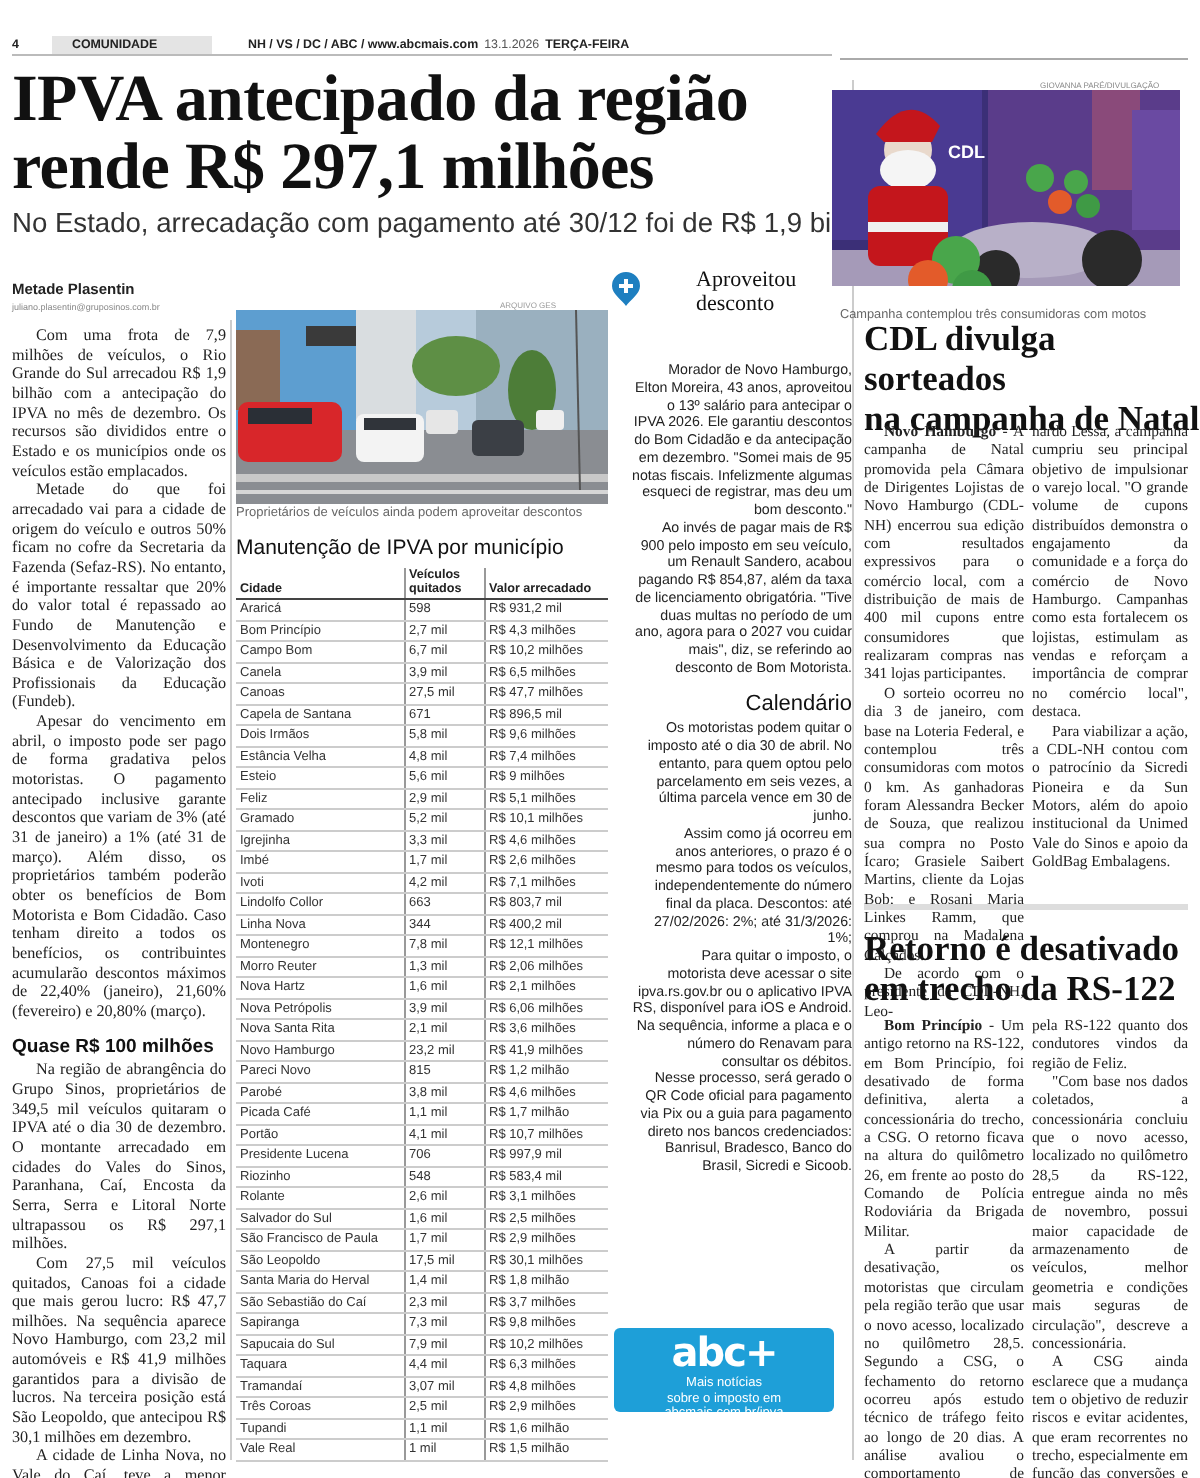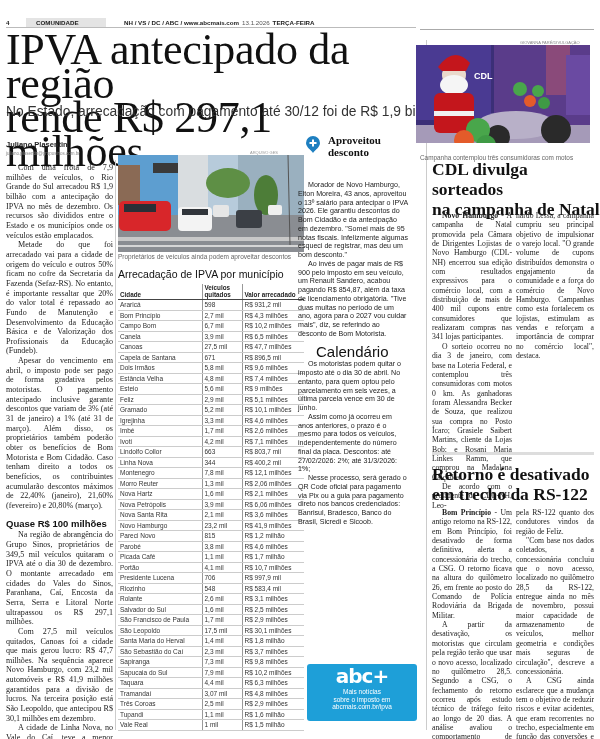--- a/index.html
+++ b/index.html
@@ -6,21 +6,21 @@
 html,body{width:600px;height:739px;overflow:hidden;background:#fff}
 body{position:relative;font-family:"DejaVu Serif",serif;color:#222}
 
 #topbar{position:absolute;left:6px;top:18px;width:410px;height:10px;font-family:"Liberation Sans",sans-serif;font-size:6.2px;font-weight:bold;color:#222;display:flex;align-items:center;border-bottom:1px solid #bbb}
 #topbar .pg{width:20px}
 #topbar .sec{background:#e4e4e4;width:80px;padding-left:10px;height:9px;line-height:9px}
 #topbar .ed{margin-left:18px;font-weight:bold}
 #topbar .dt{font-weight:normal;color:#555;margin-left:3px}
 #topbar .day{margin-left:3px}
 
-#headline{position:absolute;left:6px;top:33px;width:410px;font-family:"Liberation Serif",serif;font-weight:normal;font-size:44px;line-height:34px;color:#111;letter-spacing:-0.3px}
+#headline{position:absolute;left:6px;top:33px;width:410px;font-family:"Liberation Serif",serif;font-weight:bold;font-size:33px;line-height:34px;color:#111;letter-spacing:-0.3px}
 #subhead{position:absolute;left:6px;top:104px;width:420px;font-family:"Liberation Sans",sans-serif;font-size:13.8px;color:#333;white-space:nowrap}
 #byline{position:absolute;left:6px;top:140px;width:110px;font-family:"Liberation Sans",sans-serif}
 #byline .nm{font-size:7.5px;font-weight:bold;color:#222}
 #byline .em{font-size:4.5px;color:#888;margin-top:2px}
 
 .col{position:absolute;font-family:"Liberation Serif",serif;font-size:8.1px;line-height:9.65px;color:#222;text-align:justify}
 .col p{text-indent:12px}
 #col1{left:6px;top:163px;width:107px}
 .subtitle{font-family:"Liberation Sans",sans-serif;font-weight:bold;font-size:9.5px;margin:8px 0 2px;text-indent:0 !important;color:#111}
 
@@ -29,25 +29,25 @@
 #caption1{position:absolute;left:118px;top:253px;width:190px;font-family:"Liberation Sans",sans-serif;font-size:6.5px;color:#666;white-space:nowrap}
 
 #tbl-title{position:absolute;left:118px;top:268px;font-family:"Liberation Sans",sans-serif;font-size:10.5px;color:#111}
 #tbl{position:absolute;left:118px;top:284px;width:186px;border-collapse:collapse;font-family:"Liberation Sans",sans-serif;font-size:6.5px;color:#333}
 #tbl th{text-align:left;font-weight:bold;font-size:6.3px;line-height:7px;padding:0 2px 1px;border-bottom:1px solid #444;vertical-align:bottom;color:#222}
 #tbl td{height:10.3px;line-height:9.5px;padding:0 2px;border-bottom:1px solid #ccc;white-space:nowrap}
 #tbl td:nth-child(2),#tbl th:nth-child(2){border-left:1px solid #999;border-right:1px solid #999;width:40px}
 #tbl td:nth-child(1){width:84px}
 
 #mid-icon{position:absolute;left:306px;top:136px;width:14px;height:17px}
-#mid-title{position:absolute;left:328px;top:134px;font-family:"Liberation Serif",serif;font-weight:bold;font-size:11px;line-height:12px;color:#111}
-#col2{left:298px;top:181px;width:110px;font-family:"Liberation Sans",sans-serif;font-size:7.1px;line-height:8.75px;text-align:left}
+#mid-title{position:absolute;left:348px;top:134px;font-family:"Liberation Serif",serif;font-weight:normal;font-size:11px;line-height:12px;color:#111}
+#col2{left:316px;top:181px;width:110px;font-family:"Liberation Sans",sans-serif;font-size:7.1px;line-height:8.75px;text-align:right}
 #col2 p{text-indent:10px}
-#col2 .subtitle{font-size:15px;font-weight:normal;margin:9px 18px 4px}
-#abc-box{position:absolute;left:307px;top:664px;width:110px;height:57px;background:#1e9fd8;border-radius:3px;color:#fff;text-align:center;font-family:"Liberation Sans",sans-serif}
+#col2 .subtitle{font-size:11px;font-weight:normal;margin:9px 0 4px}
+#abc-box{position:absolute;left:307px;top:664px;width:110px;height:42px;background:#1e9fd8;border-radius:3px;color:#fff;text-align:center;font-family:"Liberation Sans",sans-serif}
 #abc-box .logo{font-family:"DejaVu Sans",sans-serif;font-weight:bold;font-size:20px;line-height:20px;margin-top:2px;letter-spacing:-1px}
 #abc-box .txt{font-size:6.5px;line-height:7.5px;margin-top:2px}
 
 .vrule{position:absolute;width:1px;background:#ccc}
 
 #hr-top{position:absolute;left:420px;top:29px;width:174px;height:1px;background:#aaa}
 #credit2{position:absolute;left:520px;top:40px;font-family:"Liberation Sans",sans-serif;font-size:4px;color:#888}
 #photo2{position:absolute;left:416px;top:45px;width:174px;height:98px;overflow:hidden;background:#3c2f6e}
 #caption2{position:absolute;left:420px;top:154px;width:180px;font-family:"Liberation Sans",sans-serif;font-size:6.4px;color:#666;white-space:nowrap}
 #cdl-title{position:absolute;left:432px;top:159px;width:168px;font-family:"Liberation Serif",serif;font-weight:bold;font-size:17.5px;line-height:20px;color:#111}
@@ -72,21 +72,21 @@
   <span class="day">TERÇA-FEIRA</span>
 </div>
 
 <div id="headline">
   <div>IPVA antecipado da região</div>
   <div>rende R$ 297,1 milhões</div>
 </div>
 <div id="subhead">No Estado, arrecadação com pagamento até 30/12 foi de R$ 1,9 bilhão</div>
 
 <div id="byline">
-  <div class="nm">Juliano Plasentin</div>
+  <div class="nm">Metade Plasentin</div>
   <div class="em">juliano.plasentin@gruposinos.com.br</div>
 </div>
 
 <div id="col1" class="col">
   <p>Com uma frota de 7,9 milhões de veículos, o Rio Grande do Sul arrecadou R$ 1,9 bilhão com a antecipação do IPVA no mês de dezembro. Os recursos são divididos entre o Estado e os municípios onde os veículos estão emplacados.</p>
   <p>Metade do que foi arrecadado vai para a cidade de origem do veículo e outros 50% ficam no cofre da Secretaria da Fazenda (Sefaz-RS). No entanto, é importante ressaltar que 20% do valor total é repassado ao Fundo de Manutenção e Desenvolvimento da Educação Básica e de Valorização dos Profissionais da Educação (Fundeb).</p>
   <p>Apesar do vencimento em abril, o imposto pode ser pago de forma gradativa pelos motoristas. O pagamento antecipado inclusive garante descontos que variam de 3% (até 31 de janeiro) a 1% (até 31 de março). Além disso, os proprietários também poderão obter os benefícios de Bom Motorista e Bom Cidadão. Caso tenham direito a todos os benefícios, os contribuintes acumularão descontos máximos de 22,40% (janeiro), 21,60% (fevereiro) e 20,80% (março).</p>
   <div class="subtitle">Quase R$ 100 milhões</div>
   <p>Na região de abrangência do Grupo Sinos, proprietários de 349,5 mil veículos quitaram o IPVA até o dia 30 de dezembro. O montante arrecadado em cidades do Vales do Sinos, Paranhana, Caí, Encosta da Serra, Serra e Litoral Norte ultrapassou os R$ 297,1 milhões.</p>
   <p>Com 27,5 mil veículos quitados, Canoas foi a cidade que mais gerou lucro: R$ 47,7 milhões. Na sequência aparece Novo Hamburgo, com 23,2 mil automóveis e R$ 41,9 milhões garantidos para a divisão de lucros. Na terceira posição está São Leopoldo, que antecipou R$ 30,1 milhões em dezembro.</p>
@@ -112,21 +112,21 @@
     <rect x="60" y="52" width="34" height="24" rx="4" fill="#f3f3f3"></rect>
     <rect x="64" y="54" width="26" height="6" fill="#30343a"></rect>
     <rect x="118" y="55" width="26" height="18" rx="3" fill="#3b3f45"></rect>
     <rect x="95" y="50" width="16" height="12" rx="2" fill="#e6e6e6"></rect>
     <rect x="150" y="50" width="14" height="10" rx="2" fill="#efefef"></rect>
     <line x1="170" y1="0" x2="172" y2="90" stroke="#555" stroke-width="1"></line>
   </svg>
 </div>
 <div id="caption1">Proprietários de veículos ainda podem aproveitar descontos</div>
 
-<div id="tbl-title">Arrecadação de IPVA por município</div>
+<div id="tbl-title">Manutenção de IPVA por município</div>
 <table id="tbl">
   <thead>
     <tr>
       <th>Cidade</th>
       <th>Veículos quitados</th>
       <th>Valor arrecadado</th>
     </tr>
   </thead>
   <tbody id="tbl-body">
       <tr>
@@ -350,20 +350,21 @@
 <div id="mid-title">
   <div>Aproveitou</div>
   <div>desconto</div>
 </div>
 <div id="col2" class="col">
   <p>Morador de Novo Hamburgo, Elton Moreira, 43 anos, aproveitou o 13º salário para antecipar o IPVA 2026. Ele garantiu descontos do Bom Cidadão e da antecipação em dezembro. "Somei mais de 95 notas fiscais. Infelizmente algumas esqueci de registrar, mas deu um bom desconto."</p>
   <p>Ao invés de pagar mais de R$ 900 pelo imposto em seu veículo, um Renault Sandero, acabou pagando R$ 854,87, além da taxa de licenciamento obrigatória. "Tive duas multas no período de um ano, agora para o 2027 vou cuidar mais", diz, se referindo ao desconto de Bom Motorista.</p>
   <div class="subtitle">Calendário</div>
   <p>Os motoristas podem quitar o imposto até o dia 30 de abril. No entanto, para quem optou pelo parcelamento em seis vezes, a última parcela vence em 30 de junho.</p>
   <p>Assim como já ocorreu em anos anteriores, o prazo é o mesmo para todos os veículos, independentemente do número final da placa. Descontos: até 27/02/2026: 2%; até 31/3/2026: 1%;</p>
+  <p>Para quitar o imposto, o motorista deve acessar o site ipva.rs.gov.br ou o aplicativo IPVA RS, disponível para iOS e Android. Na sequência, informe a placa e o número do Renavam para consultar os débitos.</p>
   <p>Nesse processo, será gerado o QR Code oficial para pagamento via Pix ou a guia para pagamento direto nos bancos credenciados: Banrisul, Bradesco, Banco do Brasil, Sicredi e Sicoob.</p>
 </div>
 <div id="abc-box">
   <div class="logo">abc+</div>
   <div class="txt">
     <div>Mais notícias</div>
     <div>sobre o imposto em</div>
     <div>abcmais.com.br/ipva</div>
   </div>
 </div>
@@ -401,20 +402,21 @@
   <div>CDL divulga sorteados</div>
   <div>na campanha de Natal</div>
 </div>
 <div id="col3a" class="col3">
   <p><b>Novo Hamburgo</b><span> - A campanha de Natal promovida pela Câmara de Dirigentes Lojistas de Novo Hamburgo (CDL-NH) encerrou sua edição com resultados expressivos para o comércio local, com a distribuição de mais de 400 mil cupons entre consumidores que realizaram compras nas 341 lojas participantes.</span></p>
   <p>O sorteio ocorreu no dia 3 de janeiro, com base na Loteria Federal, e contemplou três consumidoras com motos 0 km. As ganhadoras foram Alessandra Becker de Souza, que realizou sua compra no Posto Ícaro; Grasiele Saibert Martins, cliente da Lojas Bob; e Rosani Maria Linkes Ramm, que comprou na Madalena Calçados.</p>
   <p>De acordo com o presidente da CDL-NH, Leo-</p>
 </div>
 <div id="col3b" class="col3">
   <p style="text-indent:0">nardo Lessa, a campanha cumpriu seu principal objetivo de impulsionar o varejo local. "O grande volume de cupons distribuídos demonstra o engajamento da comunidade e a força do comércio de Novo Hamburgo. Campanhas como esta fortalecem os lojistas, estimulam as vendas e reforçam a importância de comprar no comércio local", destaca.</p>
+  <p>Para viabilizar a ação, a CDL-NH contou com o patrocínio da Sicredi Pioneira e da Sun Motors, além do apoio institucional da Unimed Vale do Sinos e apoio da GoldBag Embalagens.</p>
 </div>
 
 <div id="hr-mid"></div>
 
 <div id="ret-title">
   <div>Retorno é desativado</div>
   <div>em trecho da RS-122</div>
 </div>
 <div id="col4a" class="col3">
   <p><b>Bom Princípio</b><span> - Um antigo retorno na RS-122, em Bom Princípio, foi desativado de forma definitiva, alerta a concessionária do trecho, a CSG. O retorno ficava na altura do quilômetro 26, em frente ao posto do Comando de Polícia Rodoviária da Brigada Militar.</span></p>

